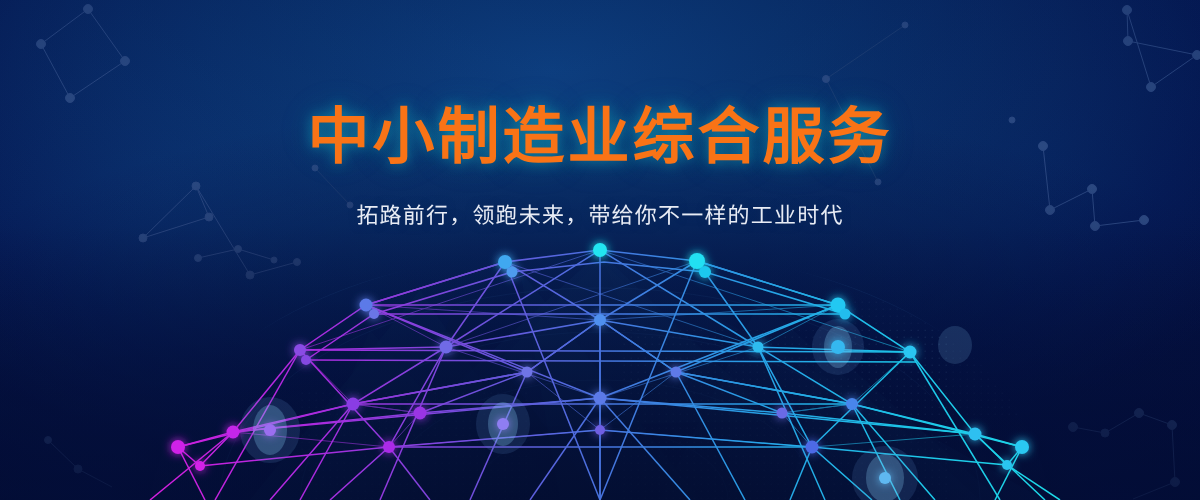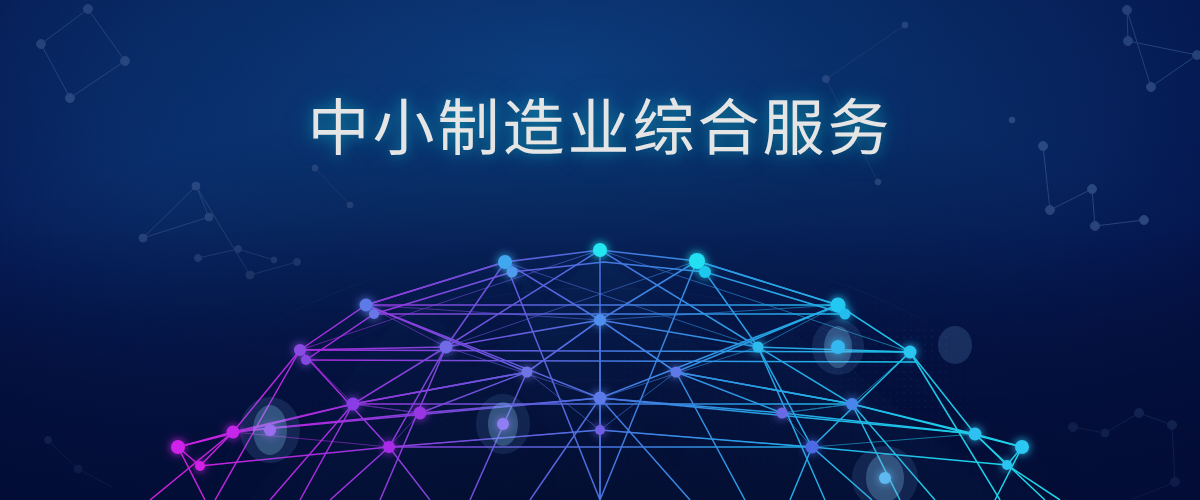--- a/index.html
+++ b/index.html
@@ -53,26 +53,26 @@
   
   .text-wrap {
     position: absolute;
     left: 0; right: 0;
     top: 96px;
     text-align: center;
     z-index: 40;
     pointer-events: none;
   }
   .main-title {
-    margin: 0;
+    margin: 8px;
     font-size: 62px;
     line-height: 1.08;
-    font-weight: 400;
+    font-weight: 700;
     letter-spacing: 3px;
-    color: #e5e5e5;
+    color: #f97316;
     text-shadow: 0 0 14px rgba(22,230,230,0.45), 0 0 34px rgba(16,190,200,0.22);
     white-space: nowrap;
   }
   .sub-title {
     margin: 26px 0 0 0;
     font-size: 22px;
     font-weight: 400;
     letter-spacing: 1.2px;
     color: #e8ecf5;
     text-shadow: 0 0 8px rgba(10,40,90,0.75);
@@ -390,15 +390,16 @@
       <circle cx="233" cy="432" r="6.5" fill="#c526ea"></circle>
       <circle cx="178" cy="447" r="7" fill="#d020e8"></circle>
       <circle cx="200" cy="466" r="5" fill="#d322e8"></circle>
       <circle cx="389" cy="447" r="6" fill="#ab2ce8"></circle>
       <circle cx="306" cy="360" r="5" fill="#8548e2"></circle>
     </g>
   </svg>
 
   <div class="text-wrap">
     <h1 class="main-title">中小制造业综合服务</h1>
+    <p class="sub-title">拓路前行，领跑未来，带给你不一样的工业时代</p>
   </div>
 
 </div>
 
 </body></html>

